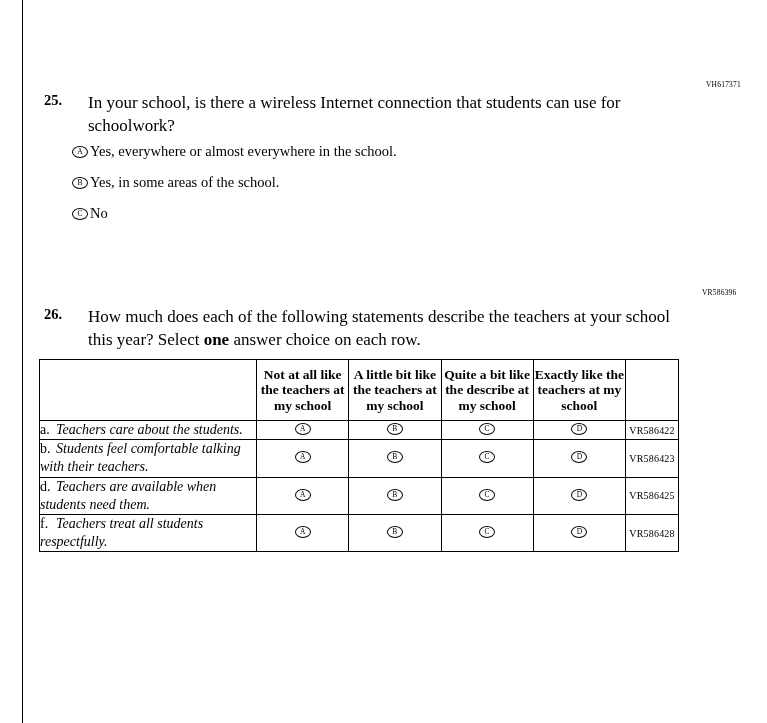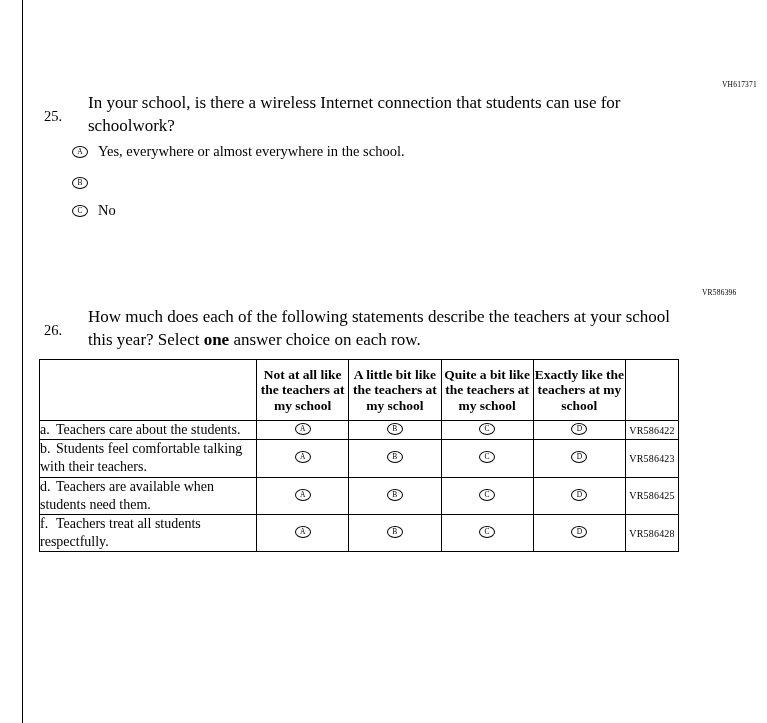--- a/index.html
+++ b/index.html
@@ -35,37 +35,36 @@
   .q25 {
     position: absolute;
     left: 44px;
     top: 92px;
     width: 600px;
   }
   .qnum {
     position: absolute;
     left: 0;
     top: 0;
-    font-weight: normal;
+    font-weight: bold;
     font-size: 14.5px;
-    margin-top: 16px;
   }
   .qtext {
     margin-left: 44px;
     font-size: 17px;
     line-height: 1.35;
   }
   .q-id {
     position: absolute;
     font-family: "Liberation Serif", serif;
     font-size: 7.5px;
     letter-spacing: 0.2px;
     color: #000;
   }
-  #q25-id { left: 722px; top: 80px; }
+  #q25-id { left: 706px; top: 80px; }
   #q26-id { left: 702px; top: 288px; }
 
   .options {
     position: absolute;
     left: 72px;
     top: 142px;
   }
   .option-row {
     display: flex;
     align-items: flex-start;
@@ -83,21 +82,21 @@
   }
   .bubble .letter {
     position: absolute;
     left: 0; right: 0; top: -1px;
     text-align: center;
     font-size: 7.5px;
     line-height: 11px;
     font-family: "Liberation Serif", serif;
   }
   .option-label {
-    margin-left: 10px;
+    margin-left: 2px;
     font-size: 14.5px;
     line-height: 1.3;
   }
 
   
   .q26 {
     position: absolute;
     left: 44px;
     top: 306px;
     width: 640px;
@@ -134,20 +133,21 @@
     padding: 5px 6px 6px 6px;
     vertical-align: top;
     width: 216px;
   }
   td.stem .letter-lbl {
     display: inline-block;
     width: 16px;
   }
   td.stem .stem-text {
     display: inline;
+    font-style: italic;
   }
   td.opt {
     text-align: center;
     vertical-align: middle;
     width: 110px;
   }
   td.idcell {
     font-size: 10px;
     text-align: center;
     vertical-align: middle;
@@ -188,20 +188,21 @@
     <div class="option-row">
       <span class="bubble">
           <span class="letter">A</span>
         </span>
       <span class="option-label">Yes, everywhere or almost everywhere in the school.</span>
     </div>
     <div class="option-row">
       <span class="bubble">
           <span class="letter">B</span>
         </span>
+      <span class="option-label">Yes, in some areas of the school.</span>
     </div>
     <div class="option-row">
       <span class="bubble">
           <span class="letter">C</span>
         </span>
       <span class="option-label">No</span>
     </div>
   </div>
 
   <div class="q-id" id="q26-id">VR586396</div>
@@ -210,21 +211,21 @@
     <div class="qnum">26.</div>
     <div class="qtext"><span>How much does each of the following statements describe the teachers at your school this year? Select </span><b>one</b><span> answer choice on each row.</span></div>
   </div>
 
   <table class="matrix">
     <thead>
       <tr>
         <th class="col-head blank-head"></th>
         <th class="col-head">Not at all like the teachers at my school</th>
         <th class="col-head">A little bit like the teachers at my school</th>
-        <th class="col-head">Quite a bit like the teachers at my school</th>
+        <th class="col-head">Quite a bit like the describe at my school</th>
         <th class="col-head">Exactly like the teachers at my school</th>
         <th class="col-head idcol-head"></th>
       </tr>
     </thead>
     <tbody>
       <tr>
         <td class="stem"><span class="letter-lbl">a.</span><span class="stem-text">Teachers care about the students.</span></td>
         <td class="opt"><span class="cell-bubble"><span class="letter">A</span></span></td>
         <td class="opt"><span class="cell-bubble"><span class="letter">B</span></span></td>
         <td class="opt"><span class="cell-bubble"><span class="letter">C</span></span></td>

